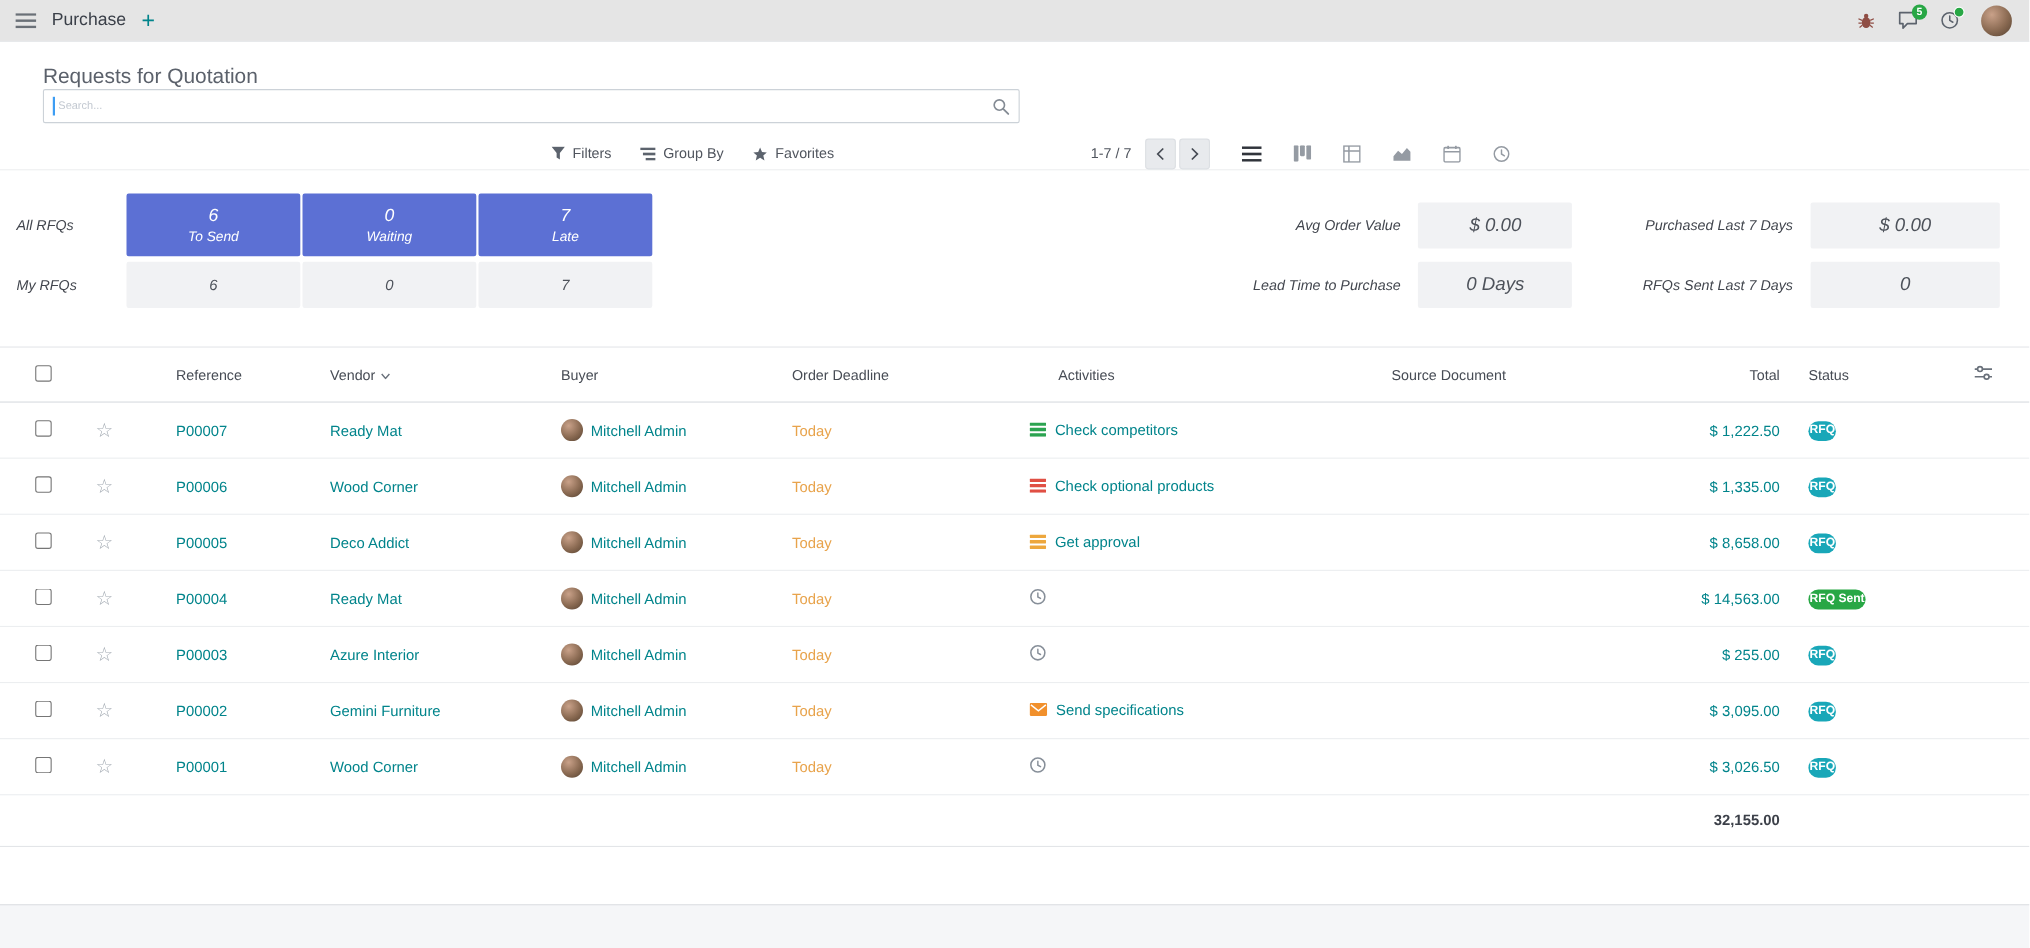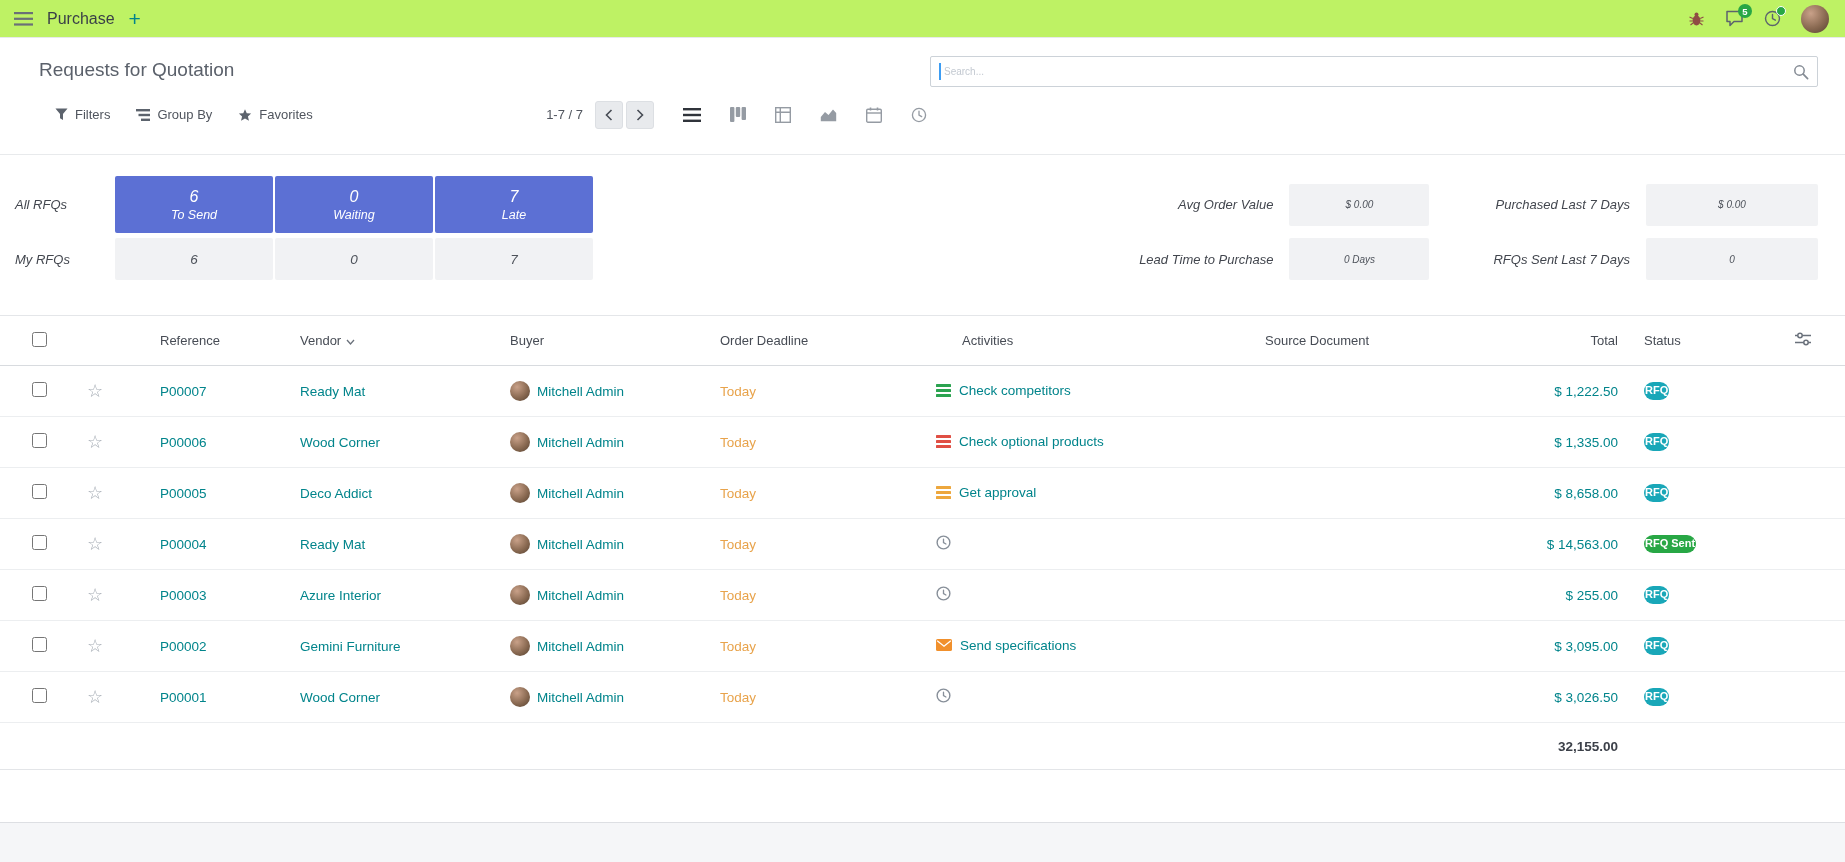--- a/index.html
+++ b/index.html
@@ -2,34 +2,34 @@
 <html style="--primary: #6e5cc3; --tile: #5c70d4; --link: #01848b; --today: #e8a34b; --nav_badge: #28a745; --badge_rfq: #19a7b8; --badge_rfq_sent: #28a745; --act_green: #2ba350; --act_red: #e04f44; --act_yellow: #eda73d; --act_orange: #f1902c;"><head>
 <meta charset="utf-8">
 <style>
   * { box-sizing:border-box; margin:0; padding:0; }
   html,body { width:1845px; height:862px; }
   body { font-family:"Liberation Sans",sans-serif; background:#fff; color:#42464e; overflow:hidden; position:relative; }
   a { text-decoration:none; }
   [data-interactable="true"] { cursor:pointer; }
 
   
-  .navbar { height:38px; display:flex; align-items:center; padding:0 16px 0 14px; border-bottom:1px solid #e7e9eb; background:#bef264; }
+  .navbar { height:38px; display:flex; align-items:center; padding:0 16px 0 14px; border-bottom:1px solid #e7e9eb; background:#e5e5e5; }
   .nav-ic { display:inline-flex; align-items:center; justify-content:center; position:relative; }
   .app-name { font-size:16px; color:#3a3f48; margin-left:14px; }
   .nav-plus { font-size:21px; color:var(--link); margin-left:14px; line-height:1; }
   .nav-right { margin-left:auto; display:flex; align-items:center; gap:20px; }
   .nav-badge { position:absolute; top:-6px; right:-8px; background:var(--nav_badge); color:#fff; font-size:9.5px; font-weight:bold; min-width:14px; height:14px; border-radius:8px; display:flex; align-items:center; justify-content:center; padding:0 3px; }
   .nav-dot { position:absolute; top:-4px; right:-5px; background:var(--nav_badge); width:10px; height:10px; border-radius:50%; border:1px solid #fff; }
   .avatar { border-radius:50%; background:radial-gradient(circle at 35% 30%, #c9a189, #8a6a52 55%, #54402f); display:inline-block; }
   .avatar.nav { width:28px; height:28px; }
   .avatar.sm { width:20px; height:20px; margin-right:7px; flex:none; }
 
   
   .cp { height:117px; padding:18px 27px 0 39px; border-bottom:1px solid #e8eaec; }
-  .cp-row { display:flex; align-items:flex-start; }
+  .cp-row { display:flex; align-items:flex-start;flex-direction:column; }
   .cp-title { font-size:19px; color:#5b616b; flex:1; padding-top:3px; font-weight:400; }
   .search-wrap { width:888px; position:relative; }
   .search-input { width:100%; height:31px; border:1px solid #ccd2d8; border-radius:2px; padding:0 32px 0 13px; font-size:10px; color:#333; font-family:inherit; outline:none; background:#fff; }
   .search-input::placeholder { color:#c3c9d1; }
   .search-caret { position:absolute; left:9px; top:7px; width:2px; height:17px; background:#3d9df3; }
   .search-ic { position:absolute; right:9px; top:8px; }
   .cp-row2 { margin-top:11px; align-items:center; }
   .cp-left2 { flex:1; display:flex; align-items:center; }
   .btn-create { background:var(--primary); color:#fff; border:none; font-size:12px; font-weight:bold; letter-spacing:.5px; padding:0 17px; height:33px; border-radius:3px; font-family:inherit; }
   .btn-export { margin-left:9px; height:33px; width:38px; background:#e6e9ec; border:1px solid #d2d6db; border-radius:3px; display:inline-flex; align-items:center; justify-content:center; }
@@ -47,21 +47,21 @@
   .dashboard { display:flex; padding:21px 27px 0 15px; height:125px; background:#fff;font-style:italic; }
   .dash-grid { display:grid; grid-template-columns:98px 158px 158px 158px; grid-template-rows:57px 42px; column-gap:2px; row-gap:5px; }
   .dash-label { display:flex; align-items:center; font-size:13px; color:#42464e; }
   .tile { background:var(--tile); color:#fff; display:flex; flex-direction:column; align-items:center; justify-content:center; border-radius:2px; }
   .tile-num { font-size:16px; font-weight:500; }
   .tile-lbl { font-size:12.5px; margin-top:2px; }
   .mytile { background:#f1f2f4; color:#4d525a; display:flex; align-items:center; justify-content:center; font-size:13.5px; border-radius:2px; }
   .dash-stats { margin-left:auto; display:grid; grid-template-columns:auto 140px auto 172px; grid-template-rows:57px 42px; column-gap:16px; row-gap:5px; align-items:center; }
   .stat-lbl { font-size:13px; color:#42464e; text-align:right; justify-self:end; }
   .stat-lbl.g2 { margin-left:48px; }
-  .stat-val { background:#f1f2f4; height:42px; width:100%; display:flex; align-items:center; justify-content:center; font-size:10px; color:#4d525a; border-radius:2px; }
+  .stat-val { background:#f1f2f4; height:42px; width:100%; display:flex; align-items:center; justify-content:center; font-size:17px; color:#4d525a; border-radius:2px; }
 
   
   .rfq-table { width:1845px; border-collapse:collapse; margin-top:35px; table-layout:fixed; background:#fff; }
   .rfq-table th, .rfq-table td { padding:0; }
   .rfq-table thead th { height:50px; font-size:13px; color:#474c55; font-weight:500; text-align:left; border-top:1px solid #e4e6e9; border-bottom:1px solid #d8dbdf; vertical-align:middle; }
   .rfq-table tbody td { height:51px; font-size:13.5px; border-bottom:1px solid #eceef0; vertical-align:middle; color:#42464e; }
   .rfq-table tfoot td { height:47px; border-bottom:1px solid #e3e5e8; vertical-align:middle; }
   .c-check { padding-left:32px !important; }
   .c-check input { width:15px; height:15px; accent-color:var(--primary); }
   .c-star { text-align:center !important; }

